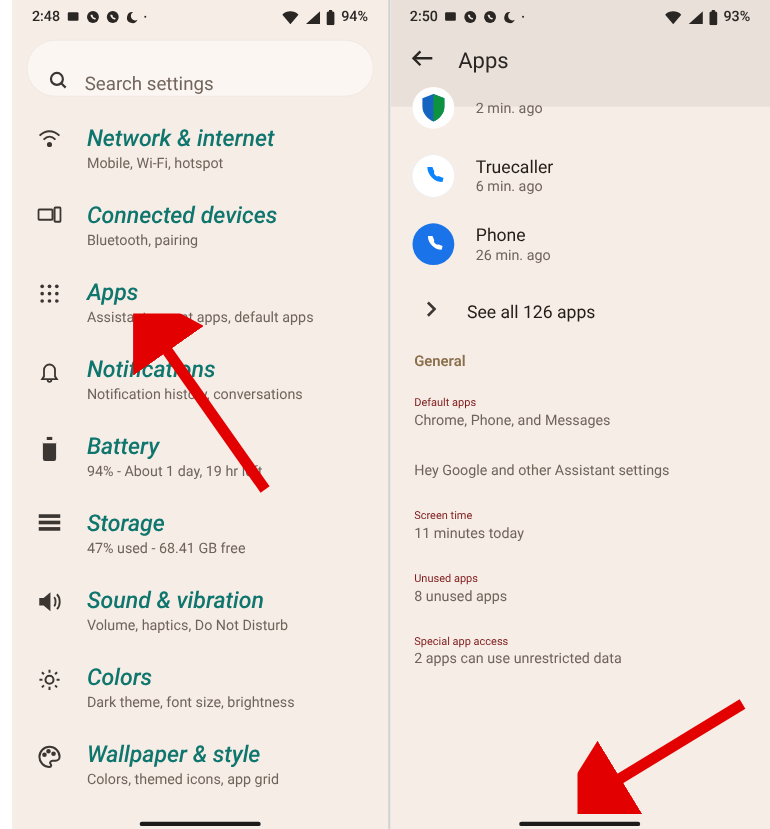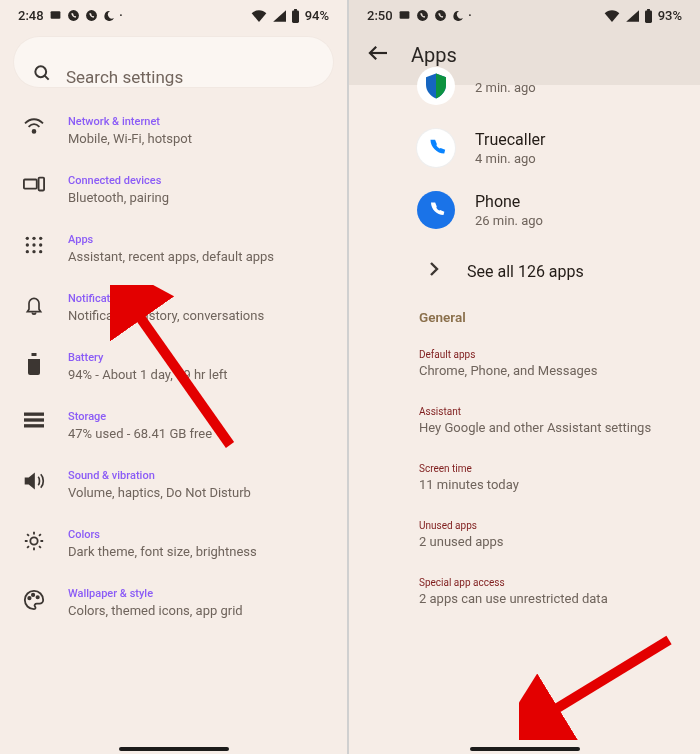--- a/index.html
+++ b/index.html
@@ -1,45 +1,45 @@
 <!DOCTYPE html>
 <html><head>
 <meta charset="utf-8">
 <style>
   * { box-sizing: border-box; margin: 0; padding: 0; }
   html, body { width: 700px; height: 754px; overflow: hidden; font-family: Roboto, "Segoe UI", Arial, sans-serif; background:#fff; }
   .wrap { display:flex; width:700px; height:754px; }
   .phone { position:relative; height:754px; background:#f6ede7; overflow:hidden; }
-  .phone.left { width:349px; border-right:2px solid #d0d0d0; }
+  .phone.left { width:349px; border-right:2px solid #d0d0d0;margin-left:11px; }
   .phone.right { width:351px; }
 
   
   .statusbar { display:flex; justify-content:space-between; align-items:center; padding:8px 18px 6px 18px; font-size:13px; font-weight:500; color:#2a2623; }
   .statusbar .side { display:flex; align-items:center; gap:5px; }
   .sb-ico { display:inline-flex; }
 
   
   .search-pill { margin:8px 14px 14px 14px; background:#fbf6f2; border-radius:28px; height:50px; display:flex; align-items:flex-end; padding:0 18px; gap:14px; box-shadow:0 0 0 1px rgba(0,0,0,0.02);}
   .search-pill .mag { color:#3a3633; }
   .search-pill .ph { font-size:17px; color:#72655d; }
 
   
   .settings-list { padding: 0 6px; }
   .s-row { display:flex; align-items:flex-start; padding:14px 6px 14px 14px; gap:20px; }
   .s-row .icon { width:28px; min-width:28px; display:flex; justify-content:center; align-items:flex-start; padding-top:2px; color:#3c3632; }
-  .s-row .txt .title { font-size:11px; color:#8b5cf6; font-weight:500; }
+  .s-row .txt .title { font-size:21px; color:#0f766e; font-weight:500;font-style:italic; }
   .s-row .txt .sub { font-size:13px; color:#6f645c; margin-top:3px; }
 
   
-  .apps-header { background:#e9e0d9; padding-bottom:10px; }
+  .apps-header { background:#e9e0d9; padding-bottom:22px; }
   .apps-titlebar { display:flex; align-items:center; gap:22px; padding:14px 18px 8px 18px; }
   .apps-titlebar .back { color:#2a2623; }
   .apps-titlebar .title { font-size:20px; color:#2a2623; font-weight:400; }
 
-  .r-body { padding: 0 0 0 0; margin-left: 48px; }
+  .r-body { padding: 0 0 0 0; }
   .app-row { display:flex; align-items:center; gap:20px; padding:12px 20px; }
   .app-row .aicon { width:38px; height:38px; border-radius:50%; display:flex; align-items:center; justify-content:center; flex-shrink:0;}
   .app-row .txt .name { font-size:16px; color:#231c17; }
   .app-row .txt .ago { font-size:13px; color:#6f645c; margin-top:2px;}
 
   .see-all { display:flex; align-items:center; gap:28px; padding:20px 14px 22px 32px; }
   .see-all .chev { color:#3c3632; }
   .see-all .label { font-size:16px; color:#231c17; }
 
   .section-label { font-size:13.5px; color:#8a6f4b; font-weight:600; padding:6px 20px 12px 22px; }
@@ -325,21 +325,21 @@
       </div>
 
       <div class="app-row">
         <div class="aicon" style="background:#fff; box-shadow:0 0 0 1px #eee;">
           <svg width="22" height="22" viewBox="0 0 24 24">
               <path d="M6 3c0 8 7 15 15 15l1-4-5-2c-1 2-6-3-4-4L11 3z" fill="#0a84ff"></path>
             </svg>
         </div>
         <div class="txt">
             <div class="name">Truecaller</div>
-            <div class="ago">4 min. ago</div>
+            <div class="ago">6 min. ago</div>
           </div>
       </div>
 
       <div class="app-row">
         <div class="aicon" style="background:#1a73e8;">
           <svg width="20" height="20" viewBox="0 0 24 24">
               <path d="M6 3c0 8 7 15 15 15l1-4-5-2c-1 2-6-3-4-4L11 3z" fill="#fff"></path>
             </svg>
         </div>
         <div class="txt">
@@ -355,30 +355,29 @@
         <span class="label">See all 126 apps</span>
       </div>
 
       <div class="section-label">General</div>
 
       <div class="gen-row">
         <div class="title">Default apps</div>
         <div class="sub">Chrome, Phone, and Messages</div>
       </div>
       <div class="gen-row">
-        <div class="title">Assistant</div>
         <div class="sub">Hey Google and other Assistant settings</div>
       </div>
       <div class="gen-row">
         <div class="title">Screen time</div>
         <div class="sub">11 minutes today</div>
       </div>
       <div class="gen-row">
         <div class="title">Unused apps</div>
-        <div class="sub">2 unused apps</div>
+        <div class="sub">8 unused apps</div>
       </div>
       <div class="gen-row">
         <div class="title">Special app access</div>
         <div class="sub">2 apps can use unrestricted data</div>
       </div>
     </div>
 
     <div class="nav-handle"></div>
 
     <svg class="arrow" style="left:170px; top:630px;" width="160" height="110" viewBox="0 0 160 110">

